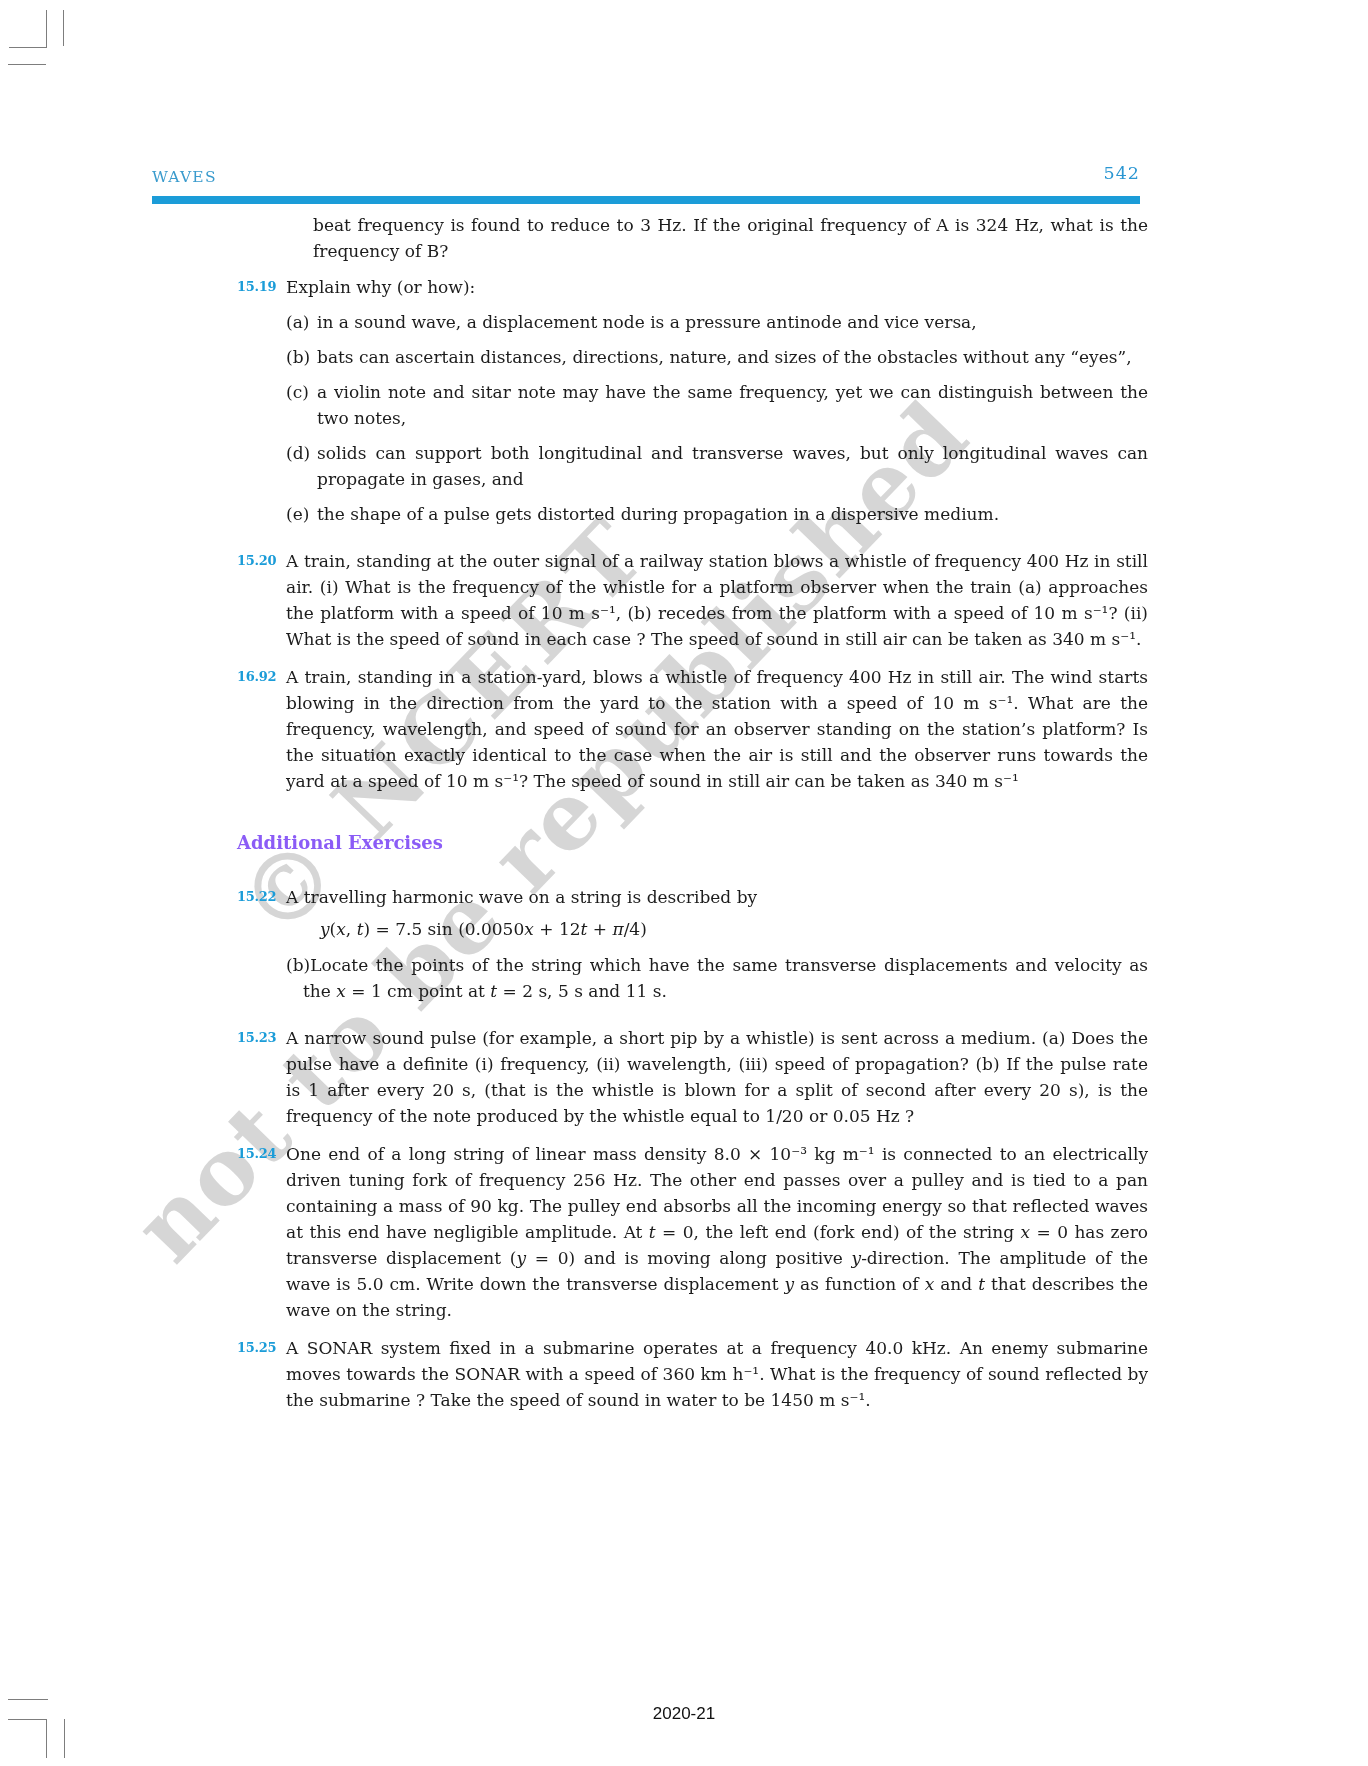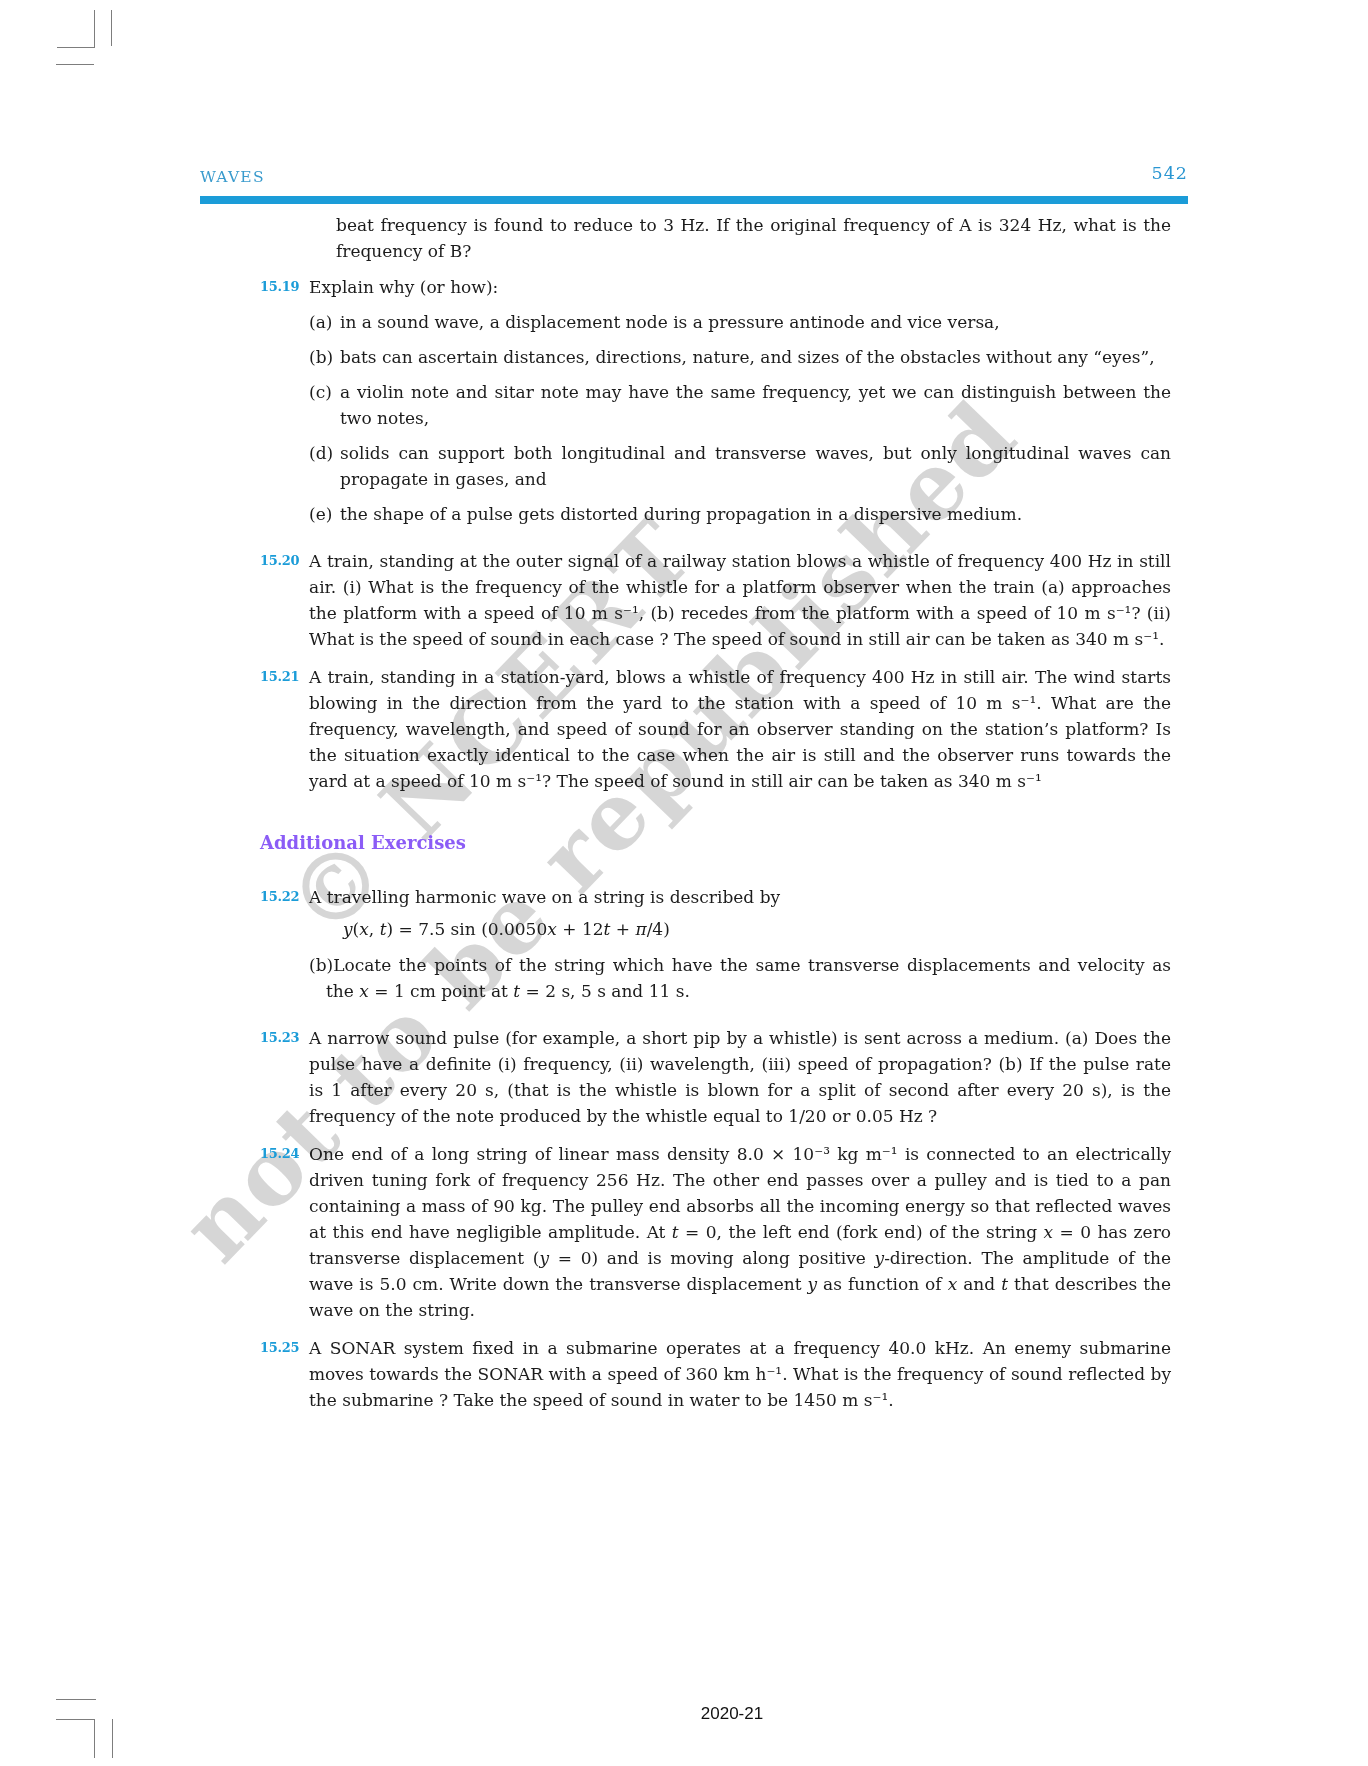--- a/index.html
+++ b/index.html
@@ -1,31 +1,31 @@
 <!DOCTYPE html>
 <html><head>
 <meta charset="utf-8">
 <style>
   html,body{margin:0;padding:0;background:#ffffff;}
   .page{position:relative;width:1204px;height:1766px;background:#fff;overflow:hidden;
-        font-family:"DejaVu Serif",serif;color:#1c1c1c;margin-left:48px;}
+        font-family:"DejaVu Serif",serif;color:#1c1c1c;}
   
   .running-title{position:absolute;left:152px;top:168px;font-size:15.5px;letter-spacing:1.2px;
         color:#3a9bcd;font-variant:small-caps;}
   .page-number{position:absolute;left:1040px;top:163px;width:100px;text-align:right;
         font-size:17.5px;color:#2a96d2;letter-spacing:1px;}
   .header-rule{position:absolute;left:152px;top:196px;width:988px;height:8px;background:#1b9cd8;}
   
   .watermark{position:absolute;left:50px;top:560px;width:1260px;z-index:0;
         transform:rotate(-46deg);transform-origin:620px 400px;
         text-align:center;color:rgba(165,165,165,0.45);pointer-events:none;}
   .watermark .wm1{font-size:92px;font-weight:bold;line-height:150px;letter-spacing:6px;}
   .watermark .wm2{font-size:92px;font-weight:bold;line-height:150px;letter-spacing:2px;}
   
-  .content{position:absolute;left:212px;top:212px;width:911px;z-index:1;
+  .content{position:absolute;left:237px;top:212px;width:911px;z-index:1;
         font-size:17px;line-height:26px;}
   .para-cont{margin:0 0 10px 76px;text-align:justify;}
   .ex{display:flex;margin:0 0 12px 0;}
   .ex .num{flex:none;width:49px;color:#1b9cd8;font-weight:bold;font-size:13px;letter-spacing:-0.3px;}
   .ex .exbody{flex:1;text-align:justify;}
   .sub{display:flex;margin:9px 0 9px 0;}
   .sub .slabel{flex:none;width:31px;}
   .sub .stext{flex:1;text-align:justify;}
   .equation{margin:6px 0 10px 34px;}
   .part{margin:9px 0 9px 0;padding-left:17px;text-indent:-17px;text-align:justify;}
@@ -81,21 +81,21 @@
         </div>
       </div>
     </div>
 
     <div class="ex">
       <span class="num">15.20</span>
       <div class="exbody">A train, standing at the outer signal of a railway station blows a whistle of frequency 400 Hz in still air. (i) What is the frequency of the whistle for a platform observer when the train (a) approaches the platform with a speed of 10 m s⁻¹, (b) recedes from the platform with a speed of 10 m s⁻¹? (ii) What is the speed of sound in each case ? The speed of sound in still air can be taken as 340 m s⁻¹.</div>
     </div>
 
     <div class="ex">
-      <span class="num">15.21</span>
+      <span class="num">16.92</span>
       <div class="exbody">A train, standing in a station-yard, blows a whistle of frequency 400 Hz in still air. The wind starts blowing in the direction from the yard to the station with a speed of 10 m s⁻¹. What are the frequency, wavelength, and speed of sound for an observer standing on the station’s platform? Is the situation exactly identical to the case when the air is still and the observer runs towards the yard at a speed of 10 m s⁻¹? The speed of sound in still air can be taken as 340 m s⁻¹</div>
     </div>
 
     <div class="section-heading">Additional Exercises</div>
 
     <div class="ex">
       <span class="num">15.22</span>
       <div class="exbody">
         <div>A travelling harmonic wave on a string is described by</div>
         <div class="equation"><i>y</i>(<i>x</i>, <i>t</i>) = 7.5 sin (0.0050<i>x</i> + 12<i>t</i> + <i>π</i>/4)</div>

